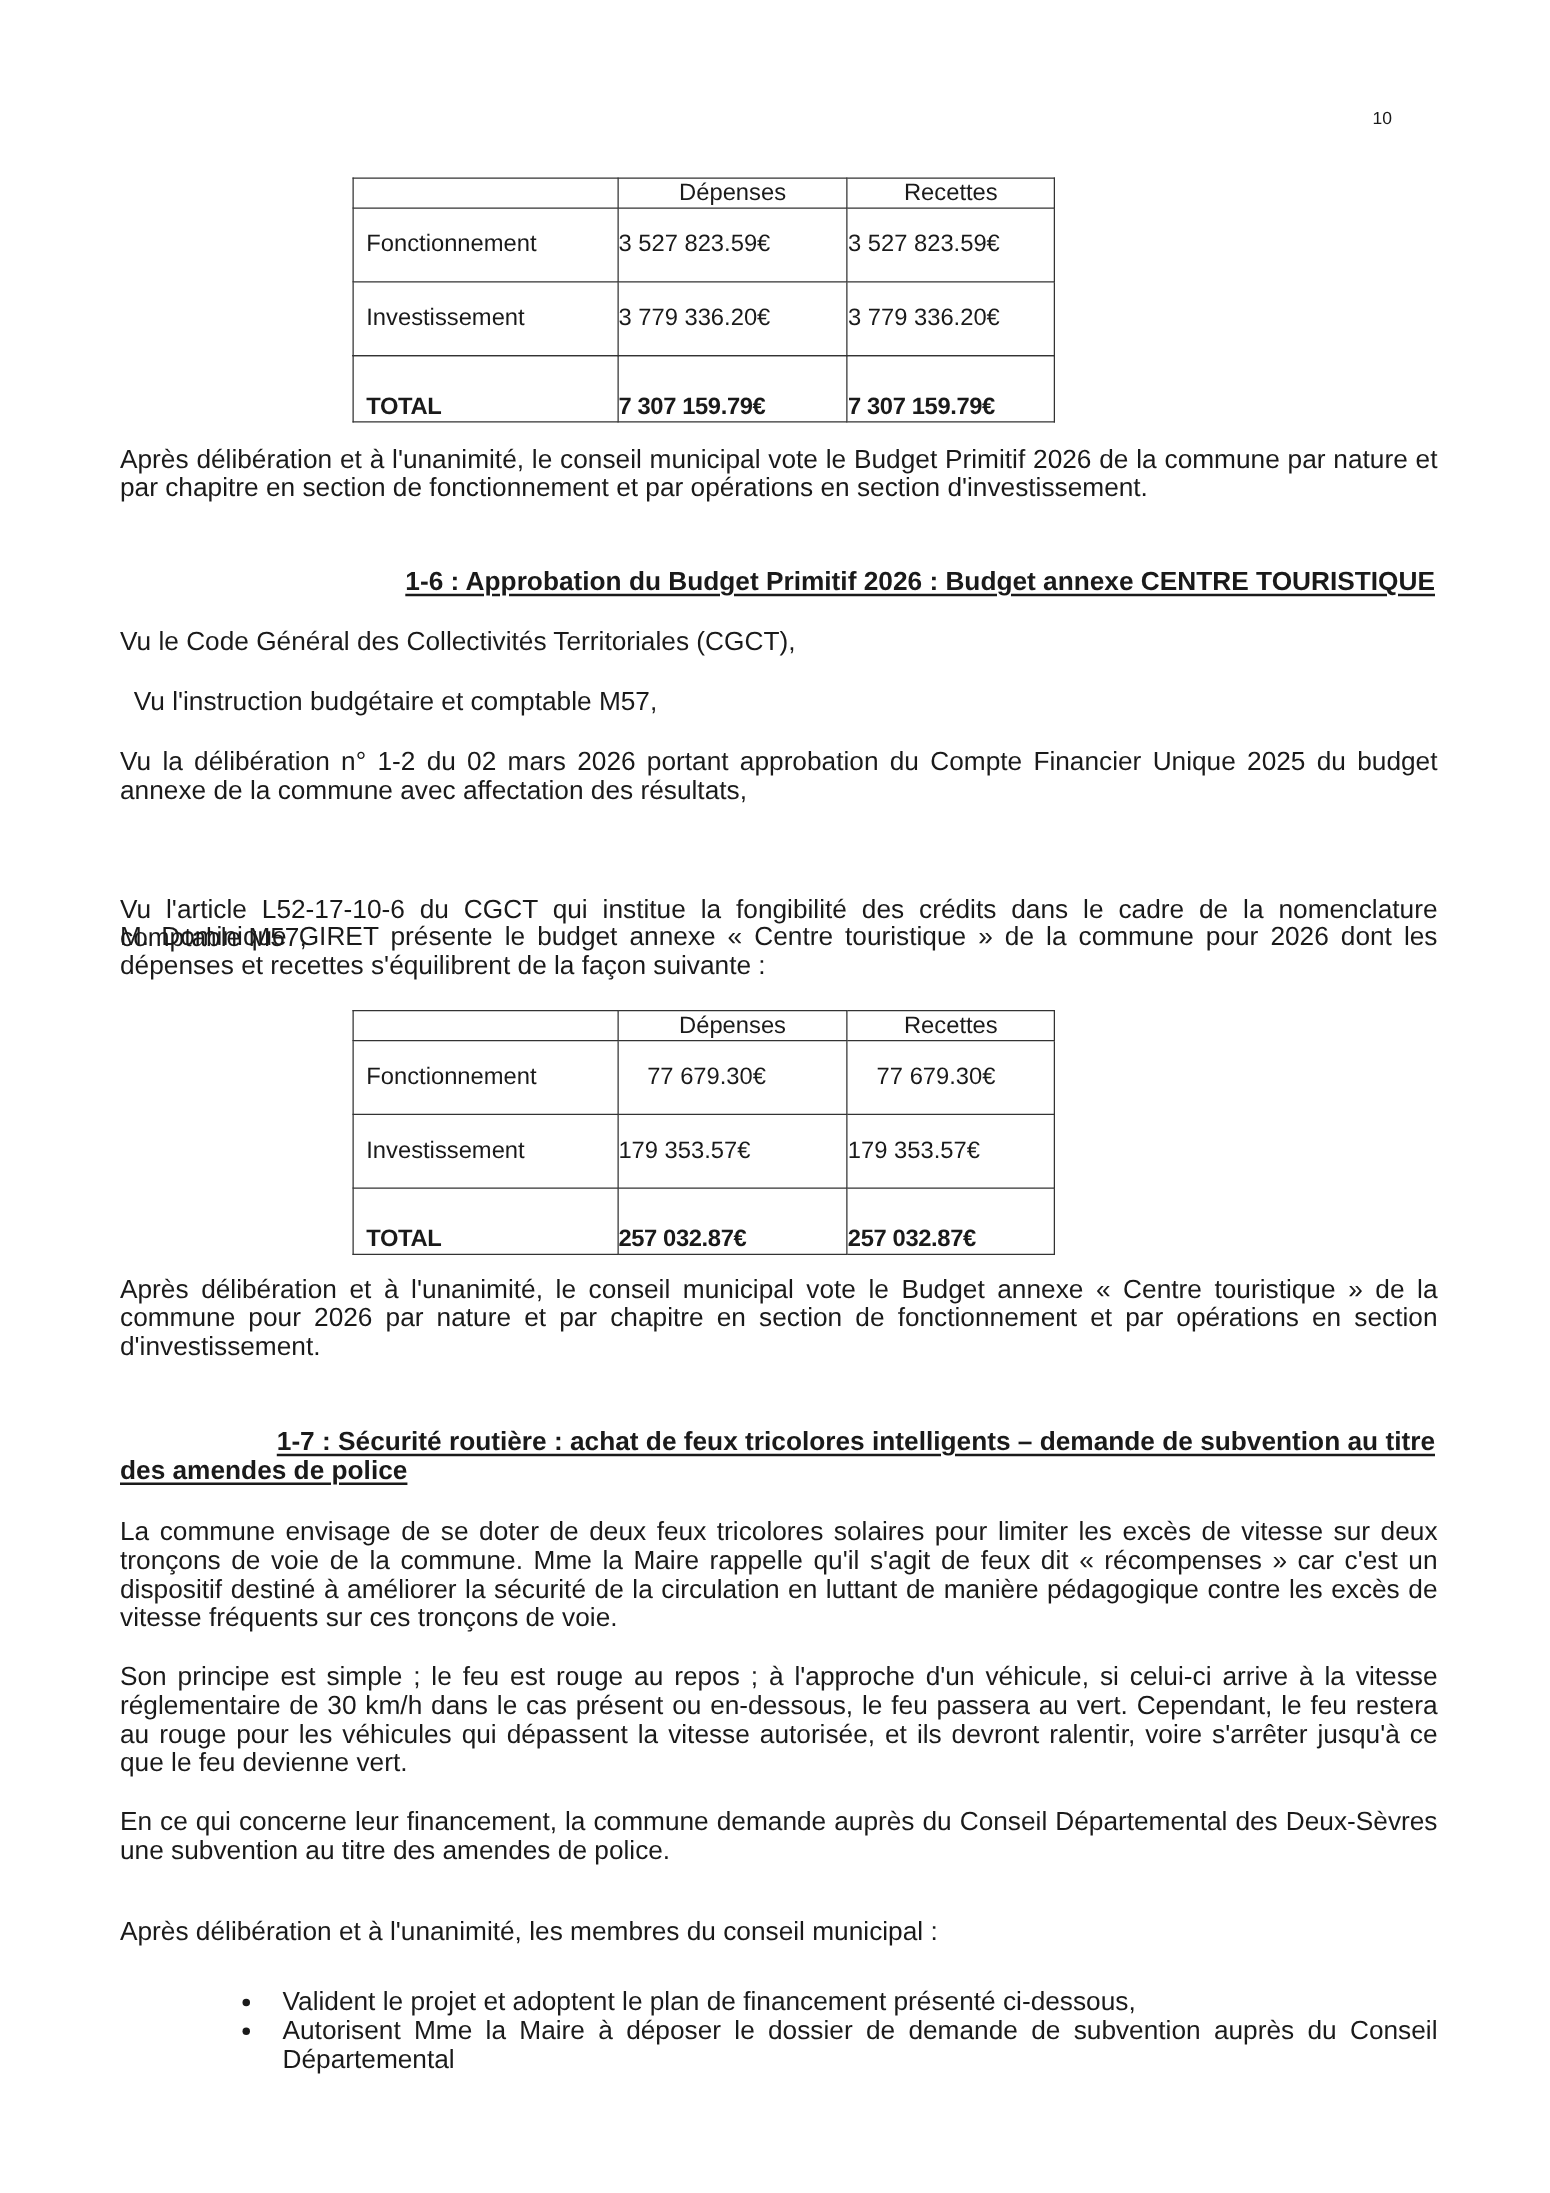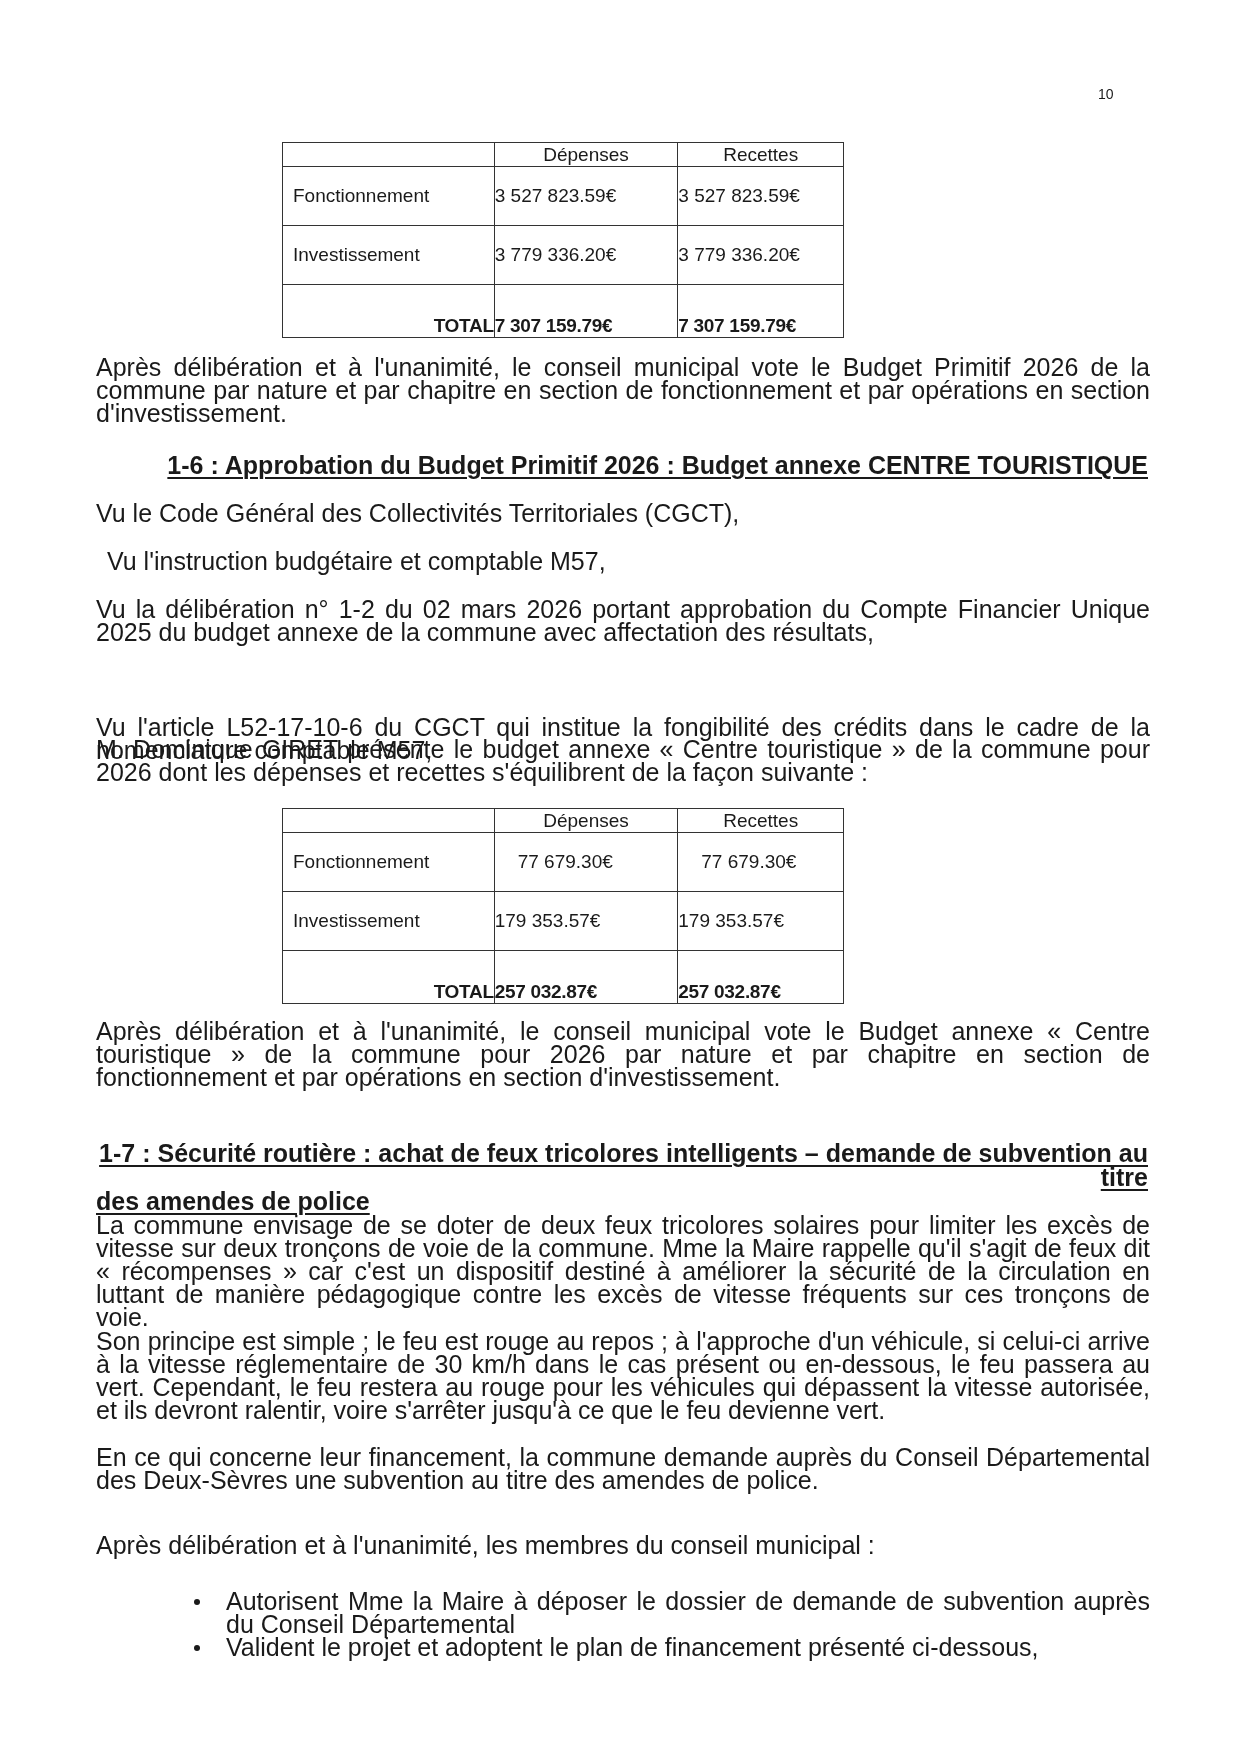--- a/index.html
+++ b/index.html
@@ -22,33 +22,33 @@
   table.budget th { height: 23px; text-align: center; vertical-align: bottom; line-height: 22px; }
   table.budget td { vertical-align: middle; }
   table.budget td.label { padding-left: 10px; }
   table.budget td.val { }
   table.budget tr.row td { height: 58px; }
   table.budget tr.total td {
     height: 26px; font-weight: bold; vertical-align: bottom;
     font-family: "Liberation Sans", sans-serif; letter-spacing: -0.3px;
     line-height: 22px;
   }
-  table.budget tr.total td.label { padding-left: 10px; text-align: right; }
+  table.budget tr.total td.label { padding-left: 10px; }
   .block { position: absolute; left: 96px; width: 1054px; }
   .heading {
     font-weight: bold; text-decoration: underline; text-decoration-thickness: 1.5px;
     text-underline-offset: 3px;
   }
   ul.bullets { margin: 0; padding: 0; list-style: none; }
   ul.bullets li { position: relative; padding-left: 130px; }
   ul.bullets li .dot {
     position: absolute; left: 98px; top: 9px; width: 6px; height: 6px;
     border-radius: 50%; background: #1a1a1a;
   }
-  .p { font-size: 25px; line-height: 23px; color: #1a1a1a; }
+  .p { font-size: 21px; line-height: 23px; color: #1a1a1a; }
 </style>
 </head>
 <body>
 
 <div class="page-number">10</div>
 
 <table class="budget" style="left:282px; top:142px; width:562px;">
   <colgroup>
       <col style="width:212px">
       <col style="width:184px">
@@ -151,20 +151,20 @@
 </div>
 <div class="block" style="top:1446px;">
   <p class="justify p">En ce qui concerne leur financement, la commune demande auprès du Conseil Départemental des Deux-Sèvres une subvention au titre des amendes de police.</p>
 </div>
 <div class="block p" style="top:1534px;">Après délibération et à l'unanimité, les membres du conseil municipal :</div>
 
 <div class="block" style="top:1590px;">
   <ul class="bullets">
     <li>
       <span class="dot"></span>
-      <p class="justify p">Autorisent Mme la Maire à déposer le dossier de demande de subvention auprès du Conseil Départemental</p>
+      <p class="justify p">Valident le projet et adoptent le plan de financement présenté ci-dessous,</p>
     </li>
     <li>
       <span class="dot"></span>
-      <p class="justify p">Valident le projet et adoptent le plan de financement présenté ci-dessous,</p>
+      <p class="justify p">Autorisent Mme la Maire à déposer le dossier de demande de subvention auprès du Conseil Départemental</p>
     </li>
   </ul>
 </div>
 
 </body></html>

